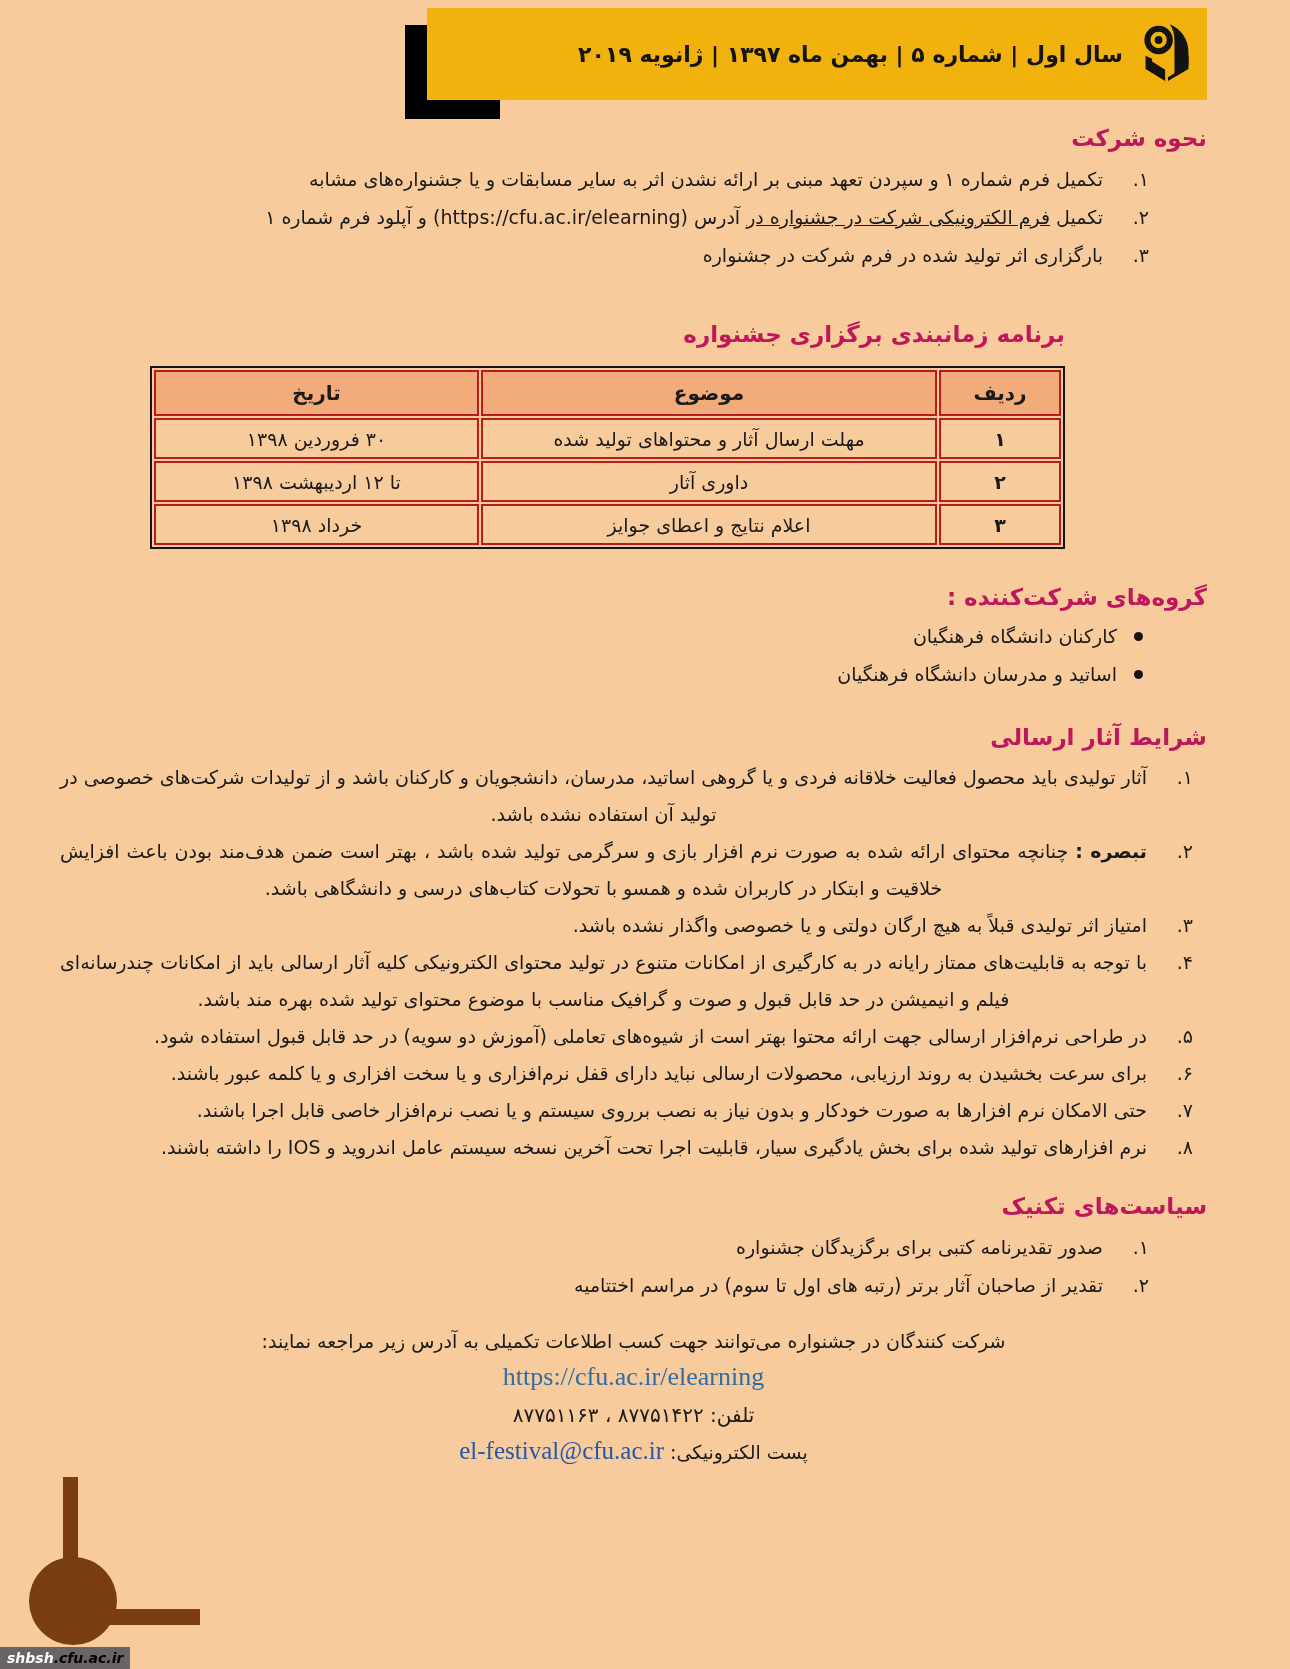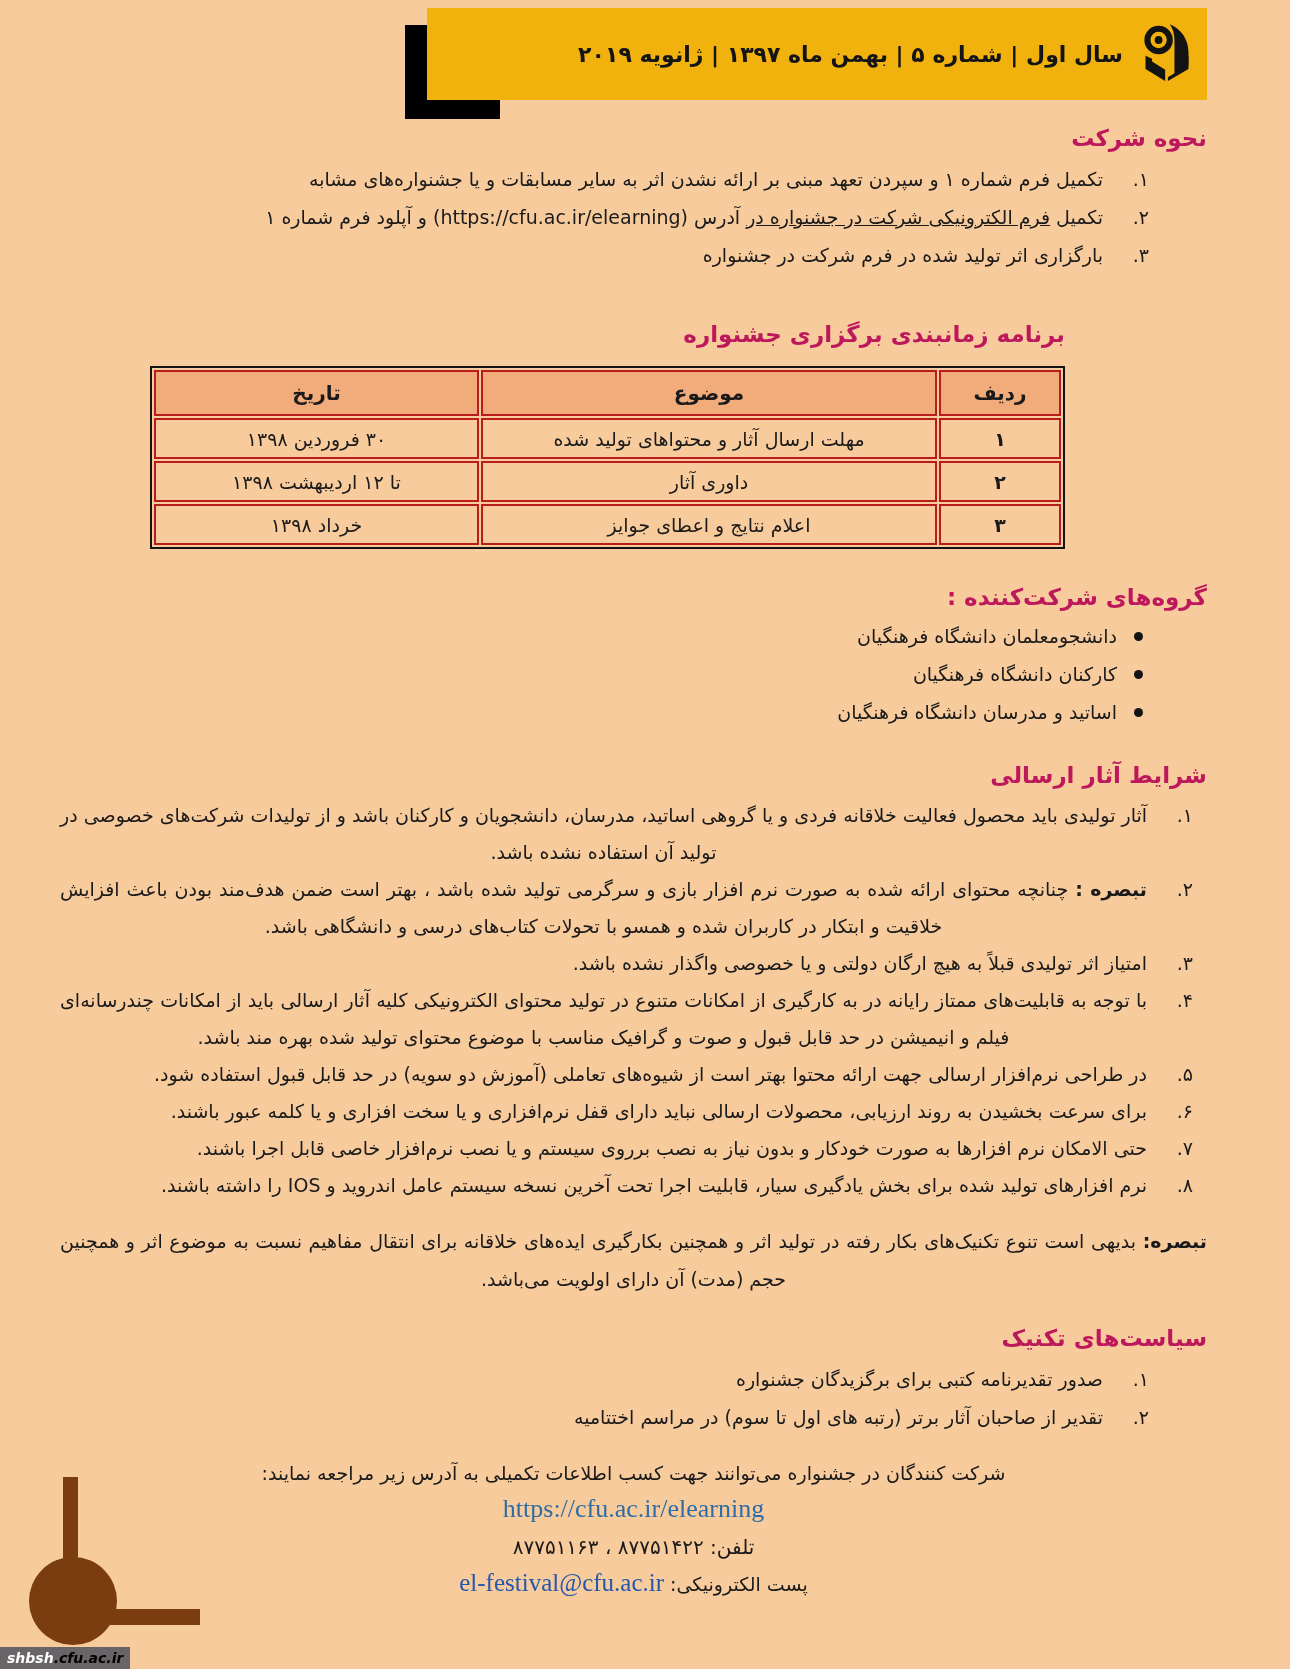--- a/index.html
+++ b/index.html
@@ -153,24 +153,20 @@
         </tr>
       </tbody>
     </table>
   </section>
 
   <section class="groups">
     <h2 class="stitle">گروه‌های شرکت‌کننده :</h2>
     <div class="bullets">
       <div class="b-li">
         <span class="dot"></span>
-        <span>دانشجومعلمان دانشگاه فرهنگیان</span>
-      </div>
-      <div class="b-li">
-        <span class="dot"></span>
         <span>کارکنان دانشگاه فرهنگیان</span>
       </div>
       <div class="b-li">
         <span class="dot"></span>
         <span>اساتید و مدرسان دانشگاه فرهنگیان</span>
       </div>
     </div>
   </section>
 
   <section class="cond">
@@ -202,21 +198,20 @@
       </div>
       <div class="li">
         <span class="marker">۷.</span>
         <span class="li-text">حتی الامکان نرم افزارها به صورت خودکار و بدون نیاز به نصب برروی سیستم و یا نصب نرم‌افزار خاصی قابل اجرا باشند.</span>
       </div>
       <div class="li">
         <span class="marker">۸.</span>
         <span class="li-text">نرم افزارهای تولید شده برای بخش یادگیری سیار، قابلیت اجرا تحت آخرین نسخه سیستم عامل اندروید و IOS را داشته باشند.</span>
       </div>
     </div>
-    <p class="note just"><b>تبصره:</b><span> بدیهی است تنوع تکنیک‌های بکار رفته در تولید اثر و همچنین بکارگیری ایده‌های خلاقانه برای انتقال مفاهیم نسبت به موضوع اثر و همچنین حجم (مدت) آن دارای اولویت می‌باشد.</span></p>
   </section>
 
   <section class="policies">
     <h2 class="stitle">سیاست‌های تکنیک</h2>
     <div class="list indent1">
       <div class="li">
         <span class="marker">۱.</span>
         <span class="li-text">صدور تقدیرنامه کتبی برای برگزیدگان جشنواره</span>
       </div>
       <div class="li">

